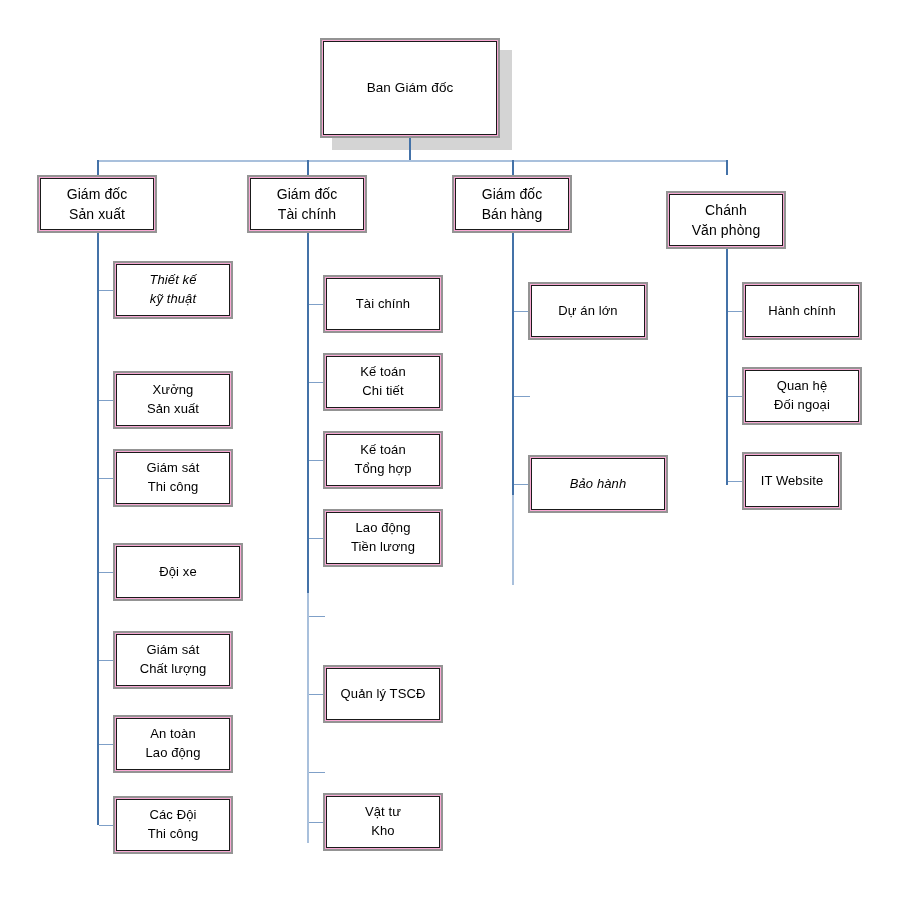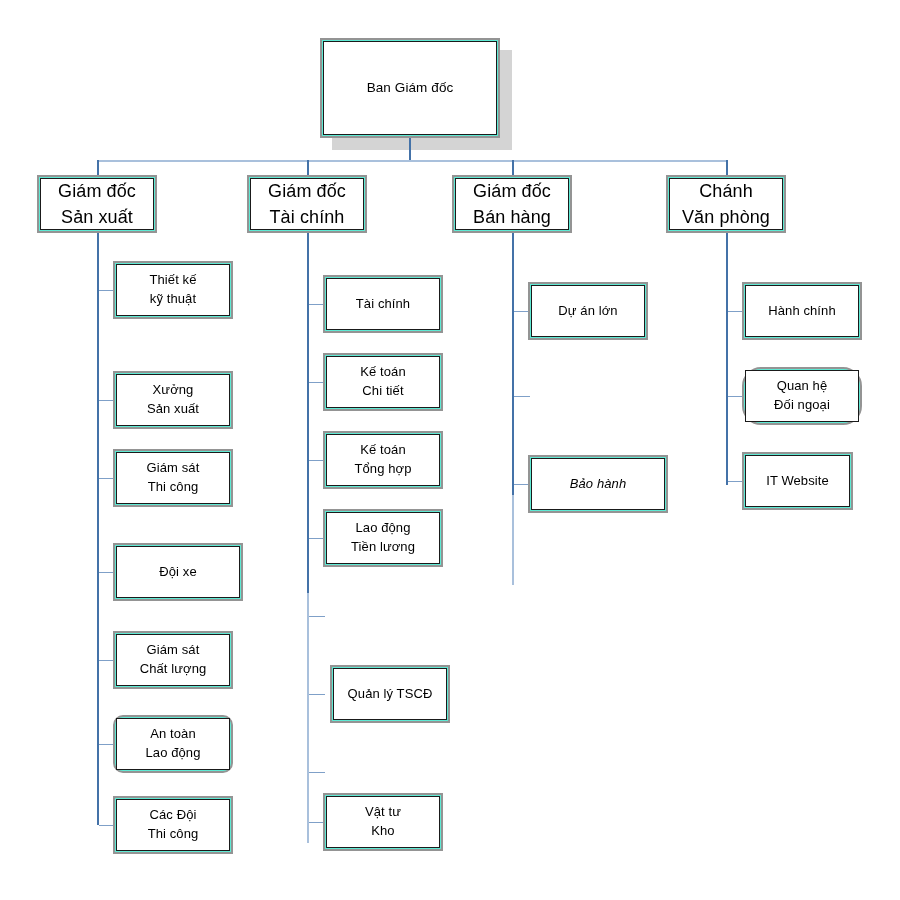--- a/index.html
+++ b/index.html
@@ -38,21 +38,21 @@
   }
   .conn.stub {
     background: #7fa0c8;
     height: 1px;
   }
 
   
   .node {
     position: absolute;
     box-sizing: border-box;
-    background: #5eead4;
+    background: #f9a8d4;
     border: 2px solid #949494;
     padding: 1px;
   }
   .node > .inner {
     box-sizing: border-box;
     width: 100%;
     height: 100%;
     border: 1px solid #1a1a1a;
     background: #ffffff;
     display: flex;
@@ -71,21 +71,21 @@
   
   .node.root {
     border-width: 2px;
   }
   .shadow {
     position: absolute;
     background: #d4d4d4;
     z-index: 0;
   }
   .node.root .label { font-size: 13.5px; }
-  .node.level2 .label { font-size: 18px; }
+  .node.level2 .label { font-size: 14px; }
   .node.leaf .label { font-size: 13px; }
 
   .node.root, .node.level2, .node.leaf { z-index: 2; }
   .conn { z-index: 1; }
 </style>
 </head>
 <body>
 
 <div id="chart-canvas">
 
@@ -116,31 +116,31 @@
       <span class="label">Giám đốc
 Tài chính</span>
     </div>
   </div>
   <div class="node level2" style="left:452px; top:175px; width:120px; height:58px;">
     <div class="inner">
       <span class="label">Giám đốc
 Bán hàng</span>
     </div>
   </div>
-  <div class="node level2" style="left:666px; top:175px; width:120px; height:58px;">
+  <div class="node level2" style="left:666px; top:191px; width:120px; height:58px;">
     <div class="inner">
       <span class="label">Chánh
 Văn phòng</span>
     </div>
   </div>
 
   <div class="conn v" style="left:97px; top:233px; height:592px;"></div>
 
   <div class="conn stub" style="left:99px; top:290px; width:16px;"></div>
-  <div class="node leaf" style="left:113px; top:261px; width:120px; height:58px;">
+  <div class="node leaf" style="left:113px; top:261px; width:120px; height:58px;font-style:italic;">
     <div class="inner">
       <span class="label">Thiết kế
 kỹ thuật</span>
     </div>
   </div>
 
   <div class="conn stub" style="left:99px; top:400px; width:16px;"></div>
   <div class="node leaf" style="left:113px; top:371px; width:120px; height:58px;">
     <div class="inner">
       <span class="label">Xưởng
@@ -165,21 +165,21 @@
 
   <div class="conn stub" style="left:99px; top:660px; width:16px;"></div>
   <div class="node leaf" style="left:113px; top:631px; width:120px; height:58px;">
     <div class="inner">
       <span class="label">Giám sát
 Chất lượng</span>
     </div>
   </div>
 
   <div class="conn stub" style="left:99px; top:744px; width:16px;"></div>
-  <div class="node leaf" style="left:113px; top:715px; width:120px; height:58px;border-radius:10px;">
+  <div class="node leaf" style="left:113px; top:715px; width:120px; height:58px;">
     <div class="inner">
       <span class="label">An toàn
 Lao động</span>
     </div>
   </div>
 
   <div class="conn stub" style="left:99px; top:825px; width:16px;"></div>
   <div class="node leaf" style="left:113px; top:796px; width:120px; height:58px;">
     <div class="inner">
       <span class="label">Các Đội
@@ -217,21 +217,21 @@
   <div class="node leaf" style="left:323px; top:509px; width:120px; height:58px;">
     <div class="inner">
       <span class="label">Lao động
 Tiền lương</span>
     </div>
   </div>
 
   <div class="conn stub" style="left:309px; top:616px; width:16px;"></div>
 
   <div class="conn stub" style="left:309px; top:694px; width:16px;"></div>
-  <div class="node leaf" style="left:330px; top:665px; width:120px; height:58px;">
+  <div class="node leaf" style="left:323px; top:665px; width:120px; height:58px;">
     <div class="inner">
       <span class="label">Quản lý TSCĐ</span>
     </div>
   </div>
 
   <div class="conn stub" style="left:309px; top:772px; width:16px;"></div>
   <div class="node leaf" style="left:323px; top:793px; width:120px; height:58px;">
     <div class="inner">
       <span class="label">Vật tư
 Kho</span>
@@ -261,27 +261,27 @@
   <div class="conn v" style="left:726px; top:233px; height:252px;"></div>
 
   <div class="conn stub" style="left:728px; top:311px; width:16px;"></div>
   <div class="node leaf" style="left:742px; top:282px; width:120px; height:58px;">
     <div class="inner">
       <span class="label">Hành chính</span>
     </div>
   </div>
 
   <div class="conn stub" style="left:728px; top:396px; width:16px;"></div>
-  <div class="node leaf" style="left:742px; top:367px; width:120px; height:58px;border-radius:19px;">
+  <div class="node leaf" style="left:742px; top:367px; width:120px; height:58px;">
     <div class="inner">
       <span class="label">Quan hệ
 Đối ngoại</span>
     </div>
   </div>
 
   <div class="conn stub" style="left:728px; top:481px; width:16px;"></div>
-  <div class="node leaf" style="left:742px; top:452px; width:111px; height:58px;">
+  <div class="node leaf" style="left:742px; top:452px; width:100px; height:58px;">
     <div class="inner">
       <span class="label">IT Website</span>
     </div>
   </div>
 
 </div>
 
 </body></html>

